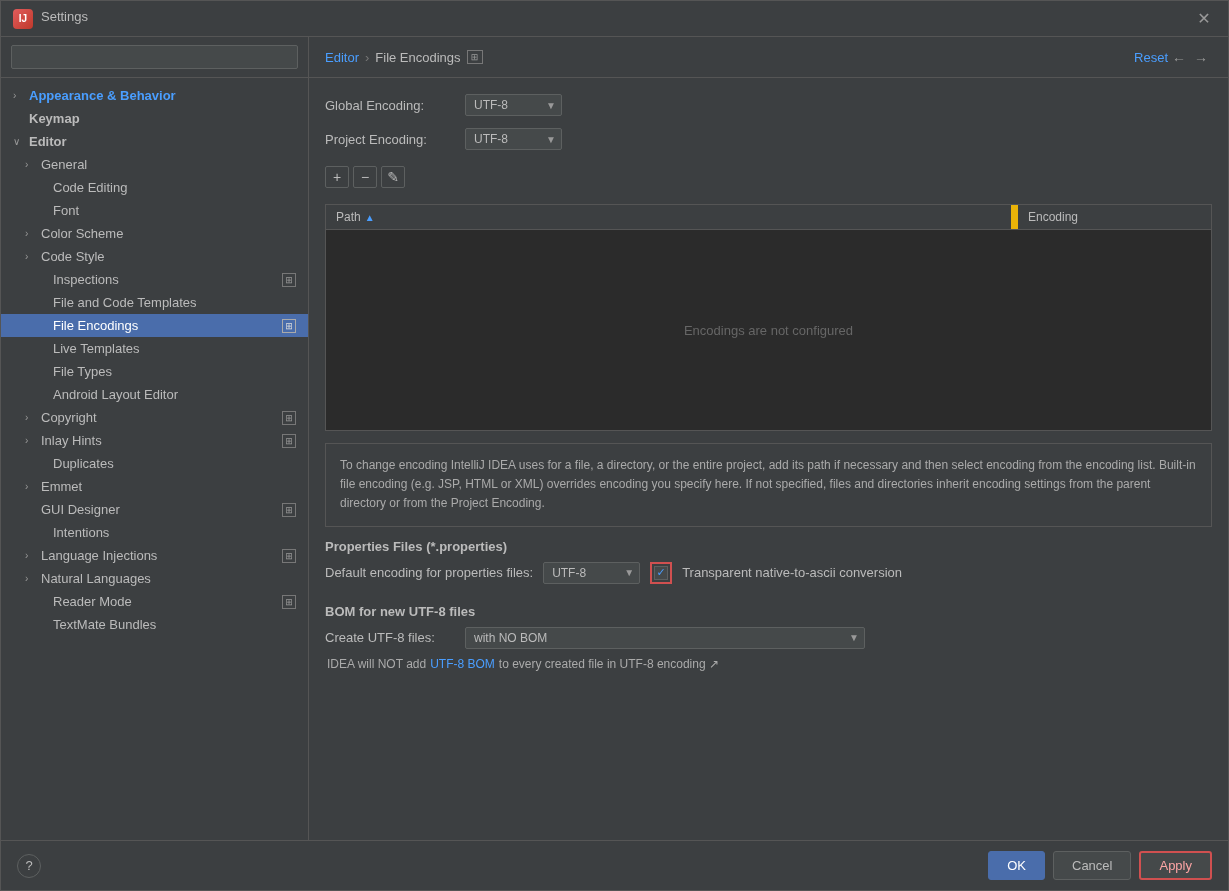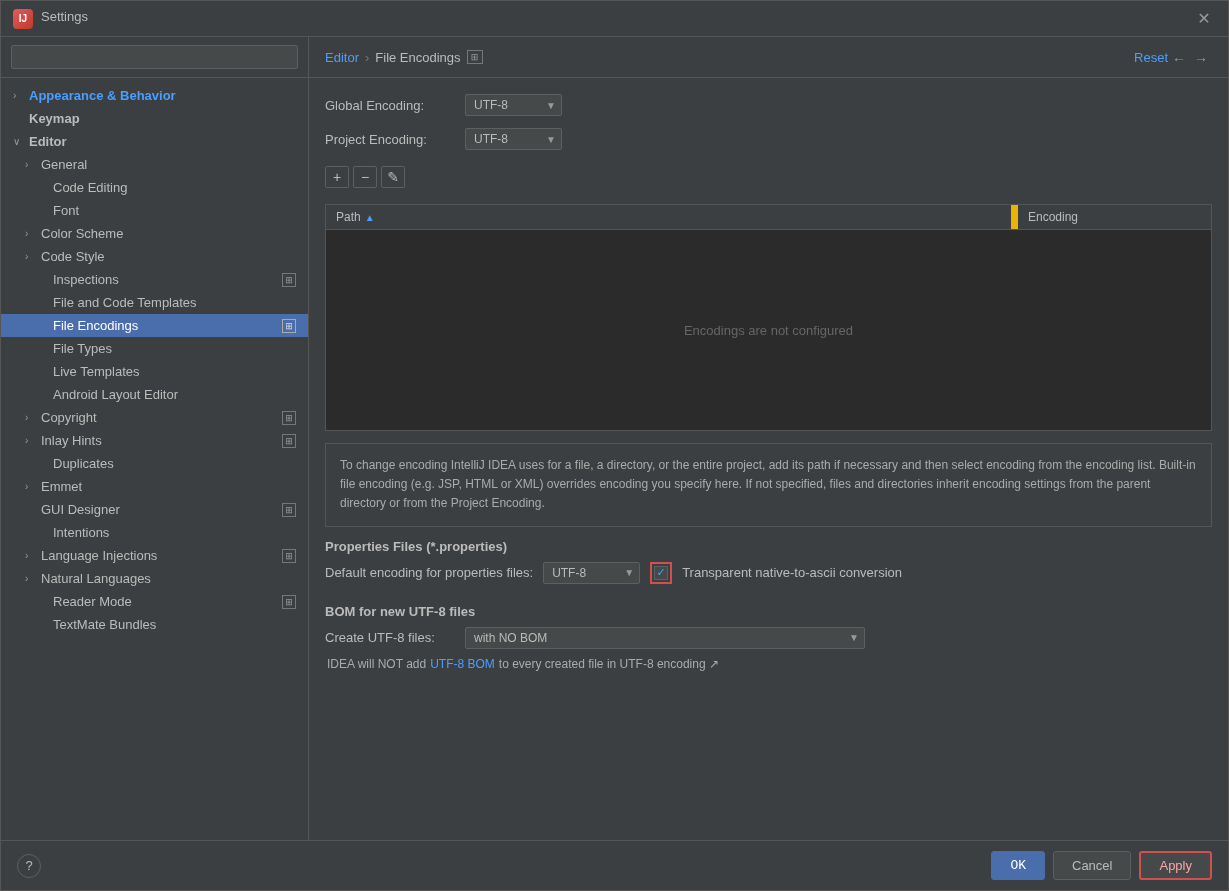--- a/index.html
+++ b/index.html
@@ -373,21 +373,20 @@
       padding: 5px 18px;
       border-radius: 3px;
       cursor: pointer;
       font-size: 13px;
       border: 1px solid #5d6060;
     }
     .btn-primary {
       background: #4a6dab;
       color: #fff;
       border-color: #4a6dab;
-      font-family: Liberation Mono, monospace;
     }
     .btn-default {
       background: #45494a;
       color: #bbbbbb;
     }
     .btn-highlighted {
       background: #45494a;
       color: #fca5a5;
       border: 2px solid #d05050;
     }
@@ -469,26 +468,26 @@
         </div>
 
         <div class="tree-item indent-2 selected">
           <span class="arrow">&nbsp;</span>
           <span>File Encodings</span>
           <span class="icon-badge" style="border-color:#aaa;color:#ddd;">⊞</span>
         </div>
 
         <div class="tree-item indent-2">
           <span class="arrow">&nbsp;</span>
+          <span>Live Templates</span>
+        </div>
+
+        <div class="tree-item indent-2">
+          <span class="arrow">&nbsp;</span>
           <span>File Types</span>
-        </div>
-
-        <div class="tree-item indent-2">
-          <span class="arrow">&nbsp;</span>
-          <span>Live Templates</span>
         </div>
 
         <div class="tree-item indent-2">
           <span class="arrow">&nbsp;</span>
           <span>Android Layout Editor</span>
         </div>
 
         <div class="tree-item indent-1">
           <span class="arrow">›</span>
           <span>Copyright</span>

